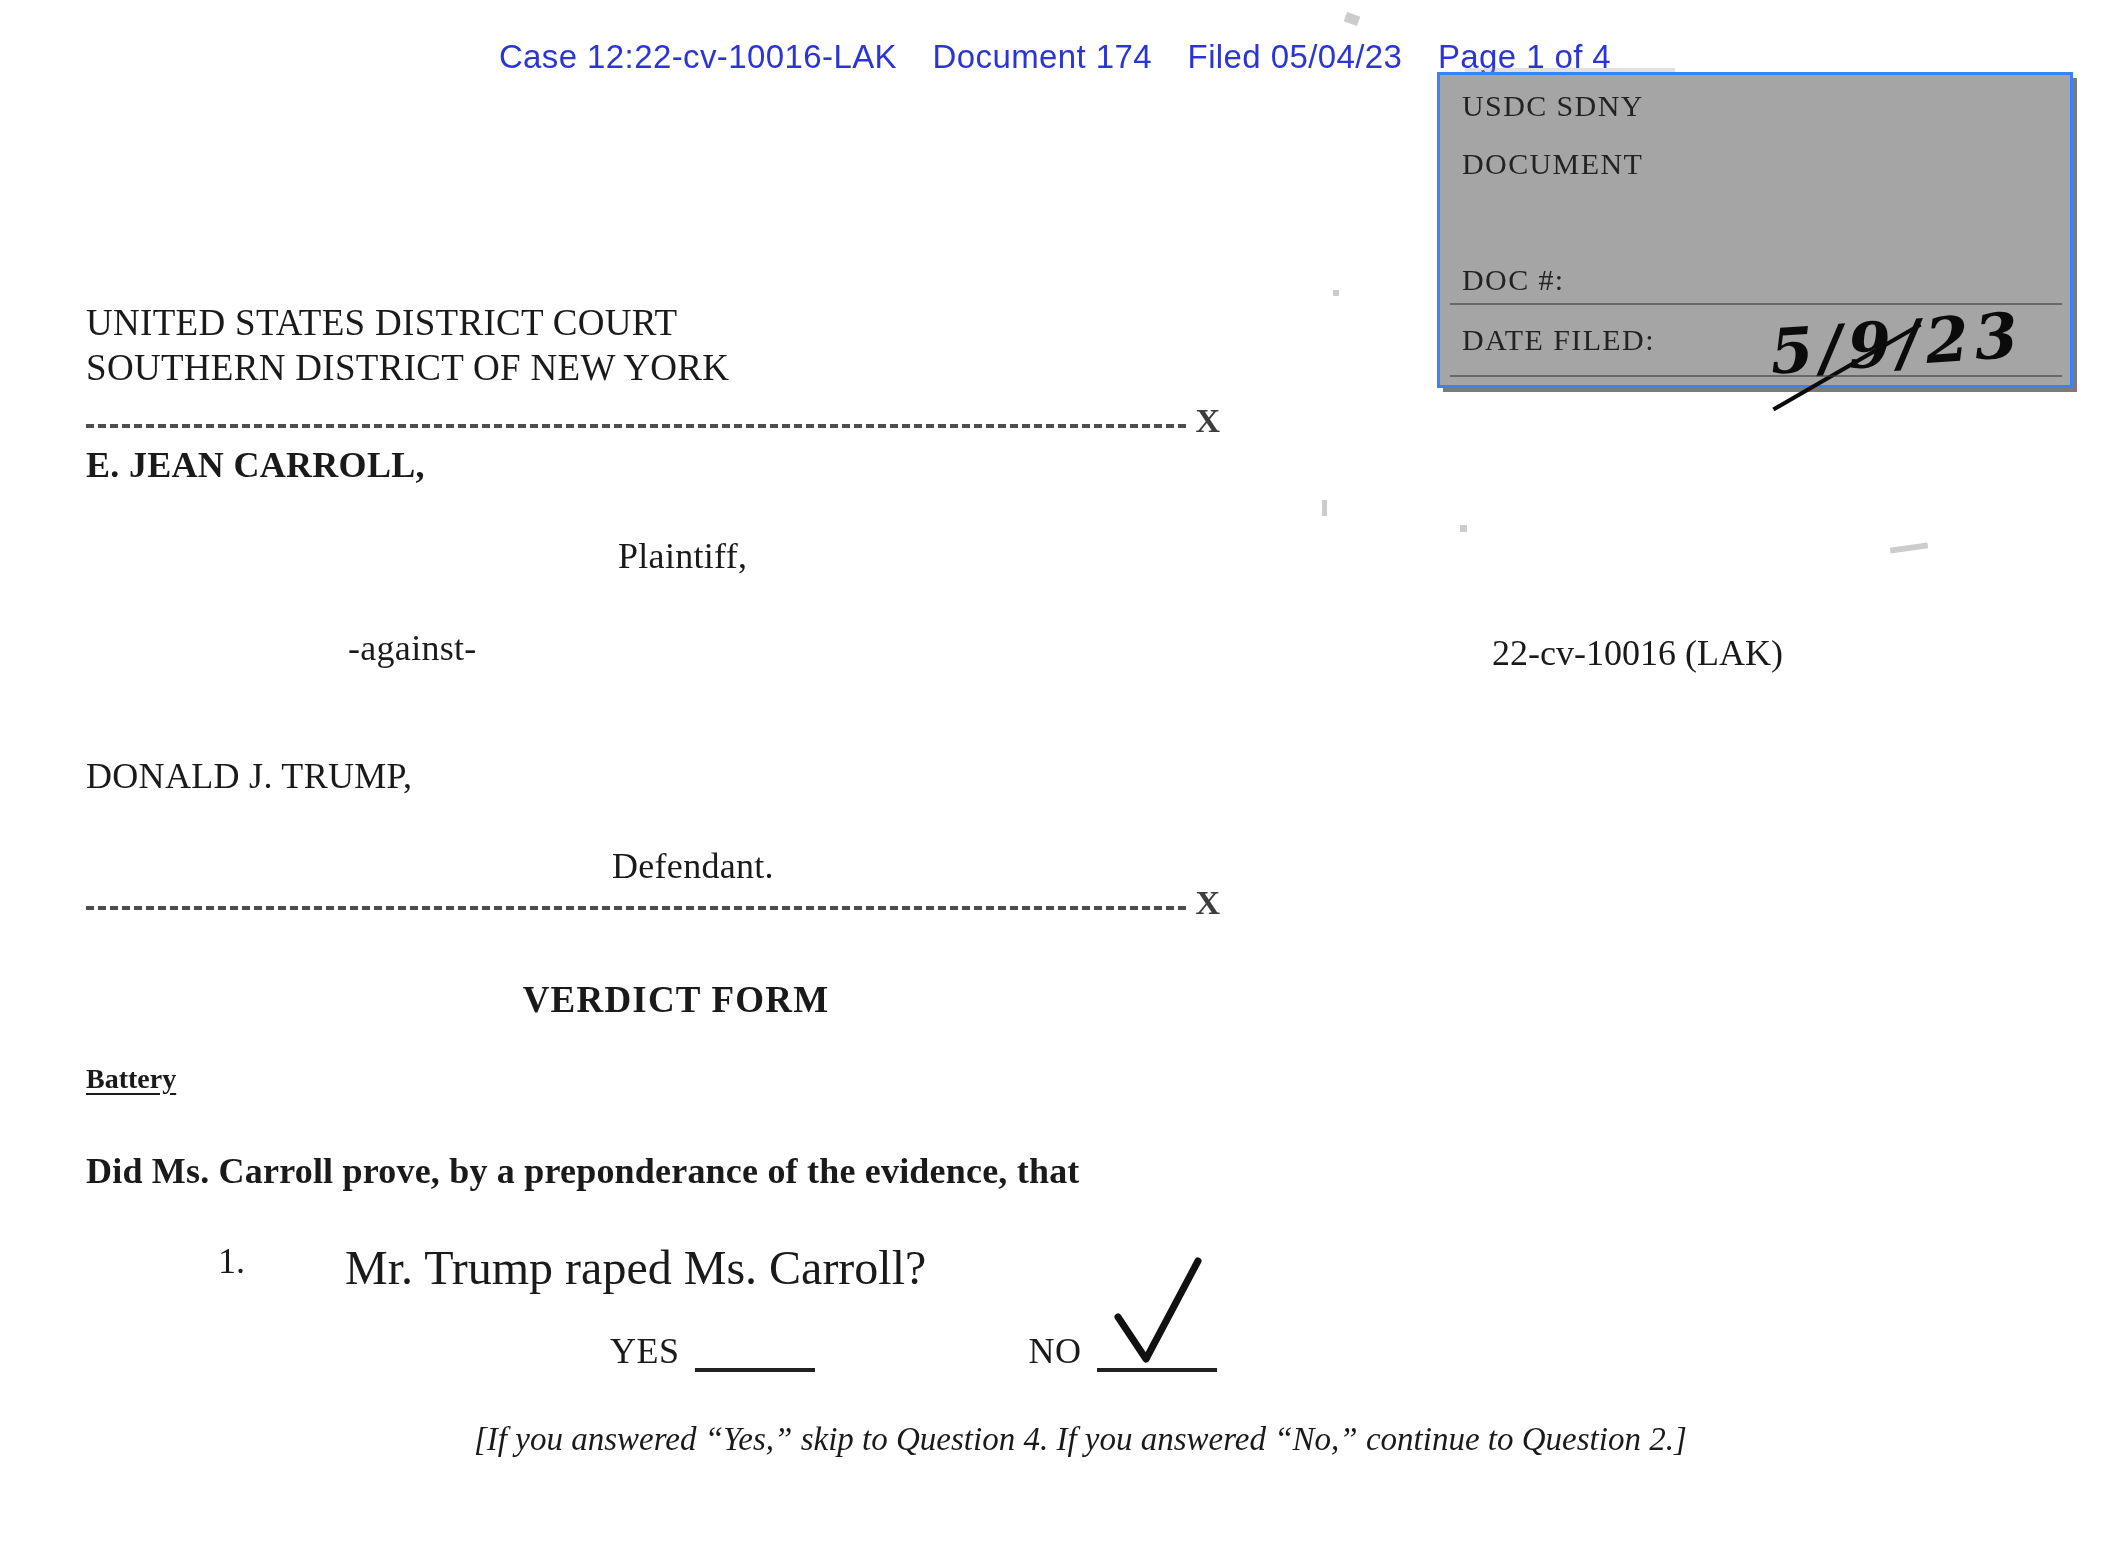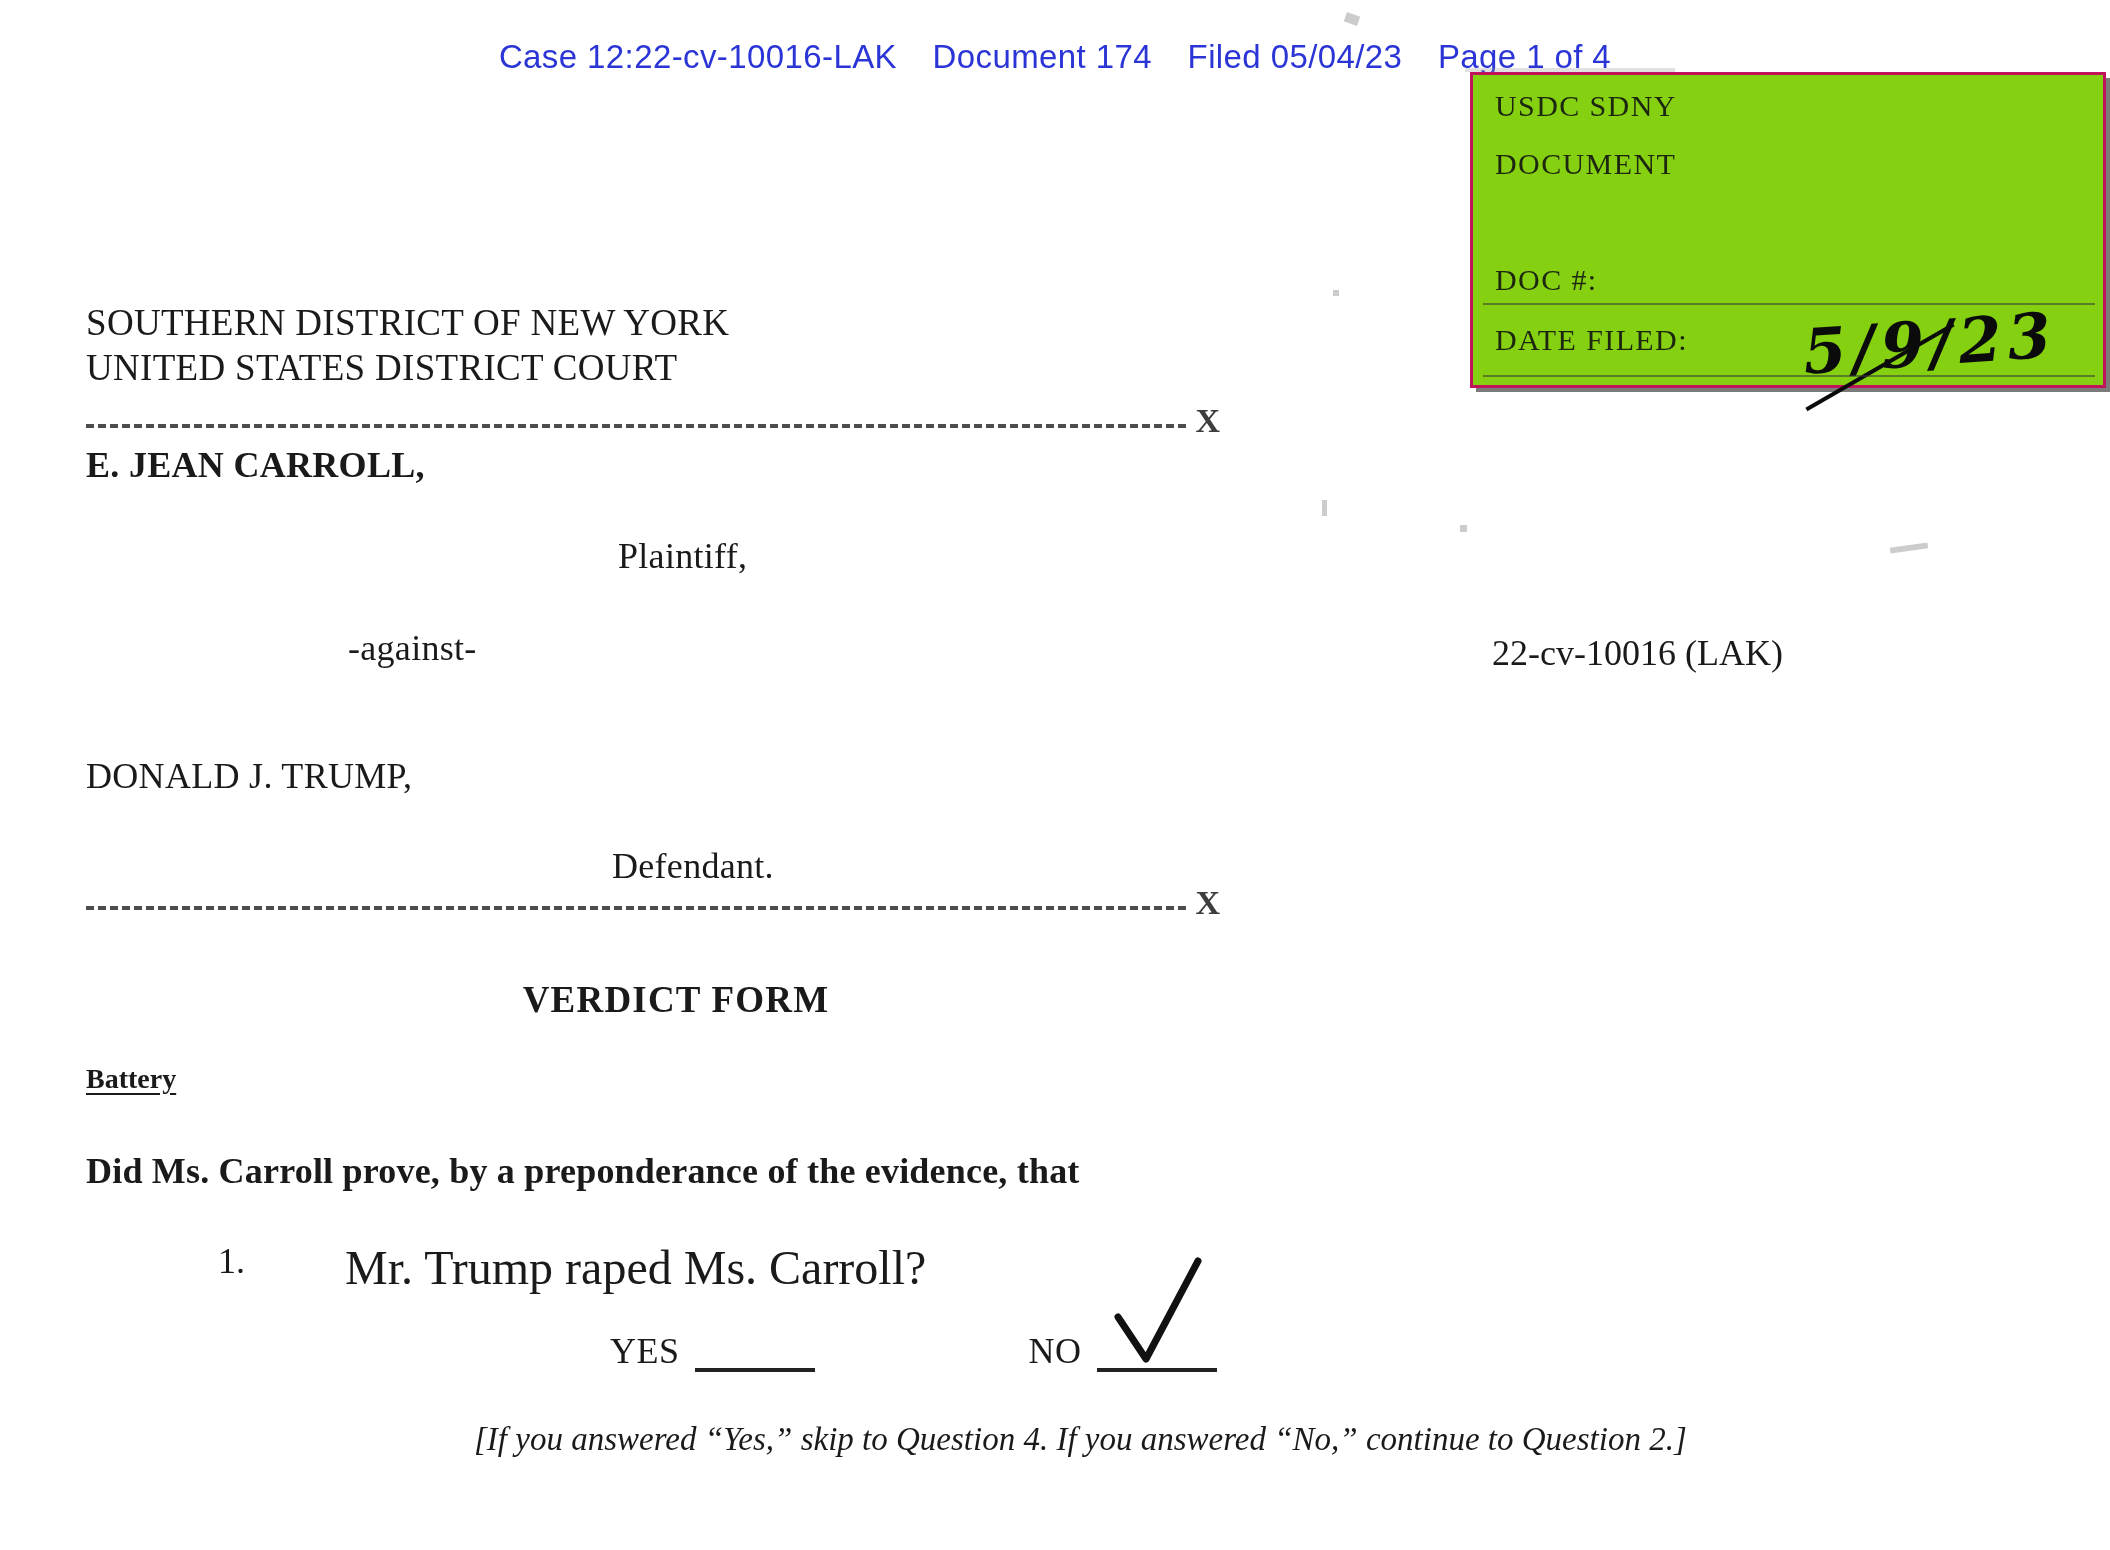--- a/index.html
+++ b/index.html
@@ -28,27 +28,27 @@
     font-size: 33px;
     letter-spacing: 0.4px;
     white-space: nowrap;
   }
   .ecf-header span { margin-right: 26px; }
   .ecf-header span:last-child { margin-right: 0; }
 
   
   .filed-stamp {
     position: absolute;
-    left: 1470px;
+    left: 1437px;
     top: 72px;
     width: 630px;
     height: 310px;
-    border: 3px solid #be185d;
+    border: 3px solid #3b82f6;
     box-shadow: 5px 5px 0 -1px rgba(20,20,20,0.55);
-    background: #84cc16;
+    background: #a3a3a3;
     font-family: "Liberation Serif", serif;
     color: #151515;
     filter: contrast(1.05);
   }
   .filed-stamp .line {
     position: absolute;
     left: 22px;
     font-size: 30px;
     letter-spacing: 1.4px;
     white-space: nowrap;
@@ -254,22 +254,22 @@
   <div class="line fs-l2">DOCUMENT</div>
   <div class="line fs-l4">DOC #:</div>
   <div class="rule rule-a"></div>
   <div class="line fs-l5">DATE FILED:</div>
   <div class="hand-date">5/9/23</div>
   <div class="hand-slash"></div>
   <div class="rule rule-b"></div>
 </div>
 
 <div class="court-name">
+  <div>UNITED STATES DISTRICT COURT</div>
   <div>SOUTHERN DISTRICT OF NEW YORK</div>
-  <div>UNITED STATES DISTRICT COURT</div>
 </div>
 
 <div class="dash-rule rule-top">
   <span class="x-mark">X</span>
 </div>
 
 <div class="party plaintiff-name">E. JEAN CARROLL,</div>
 <div class="party plaintiff-label">Plaintiff,</div>
 <div class="party against">-against-</div>
 <div class="party defendant-name">DONALD J. TRUMP,</div>

